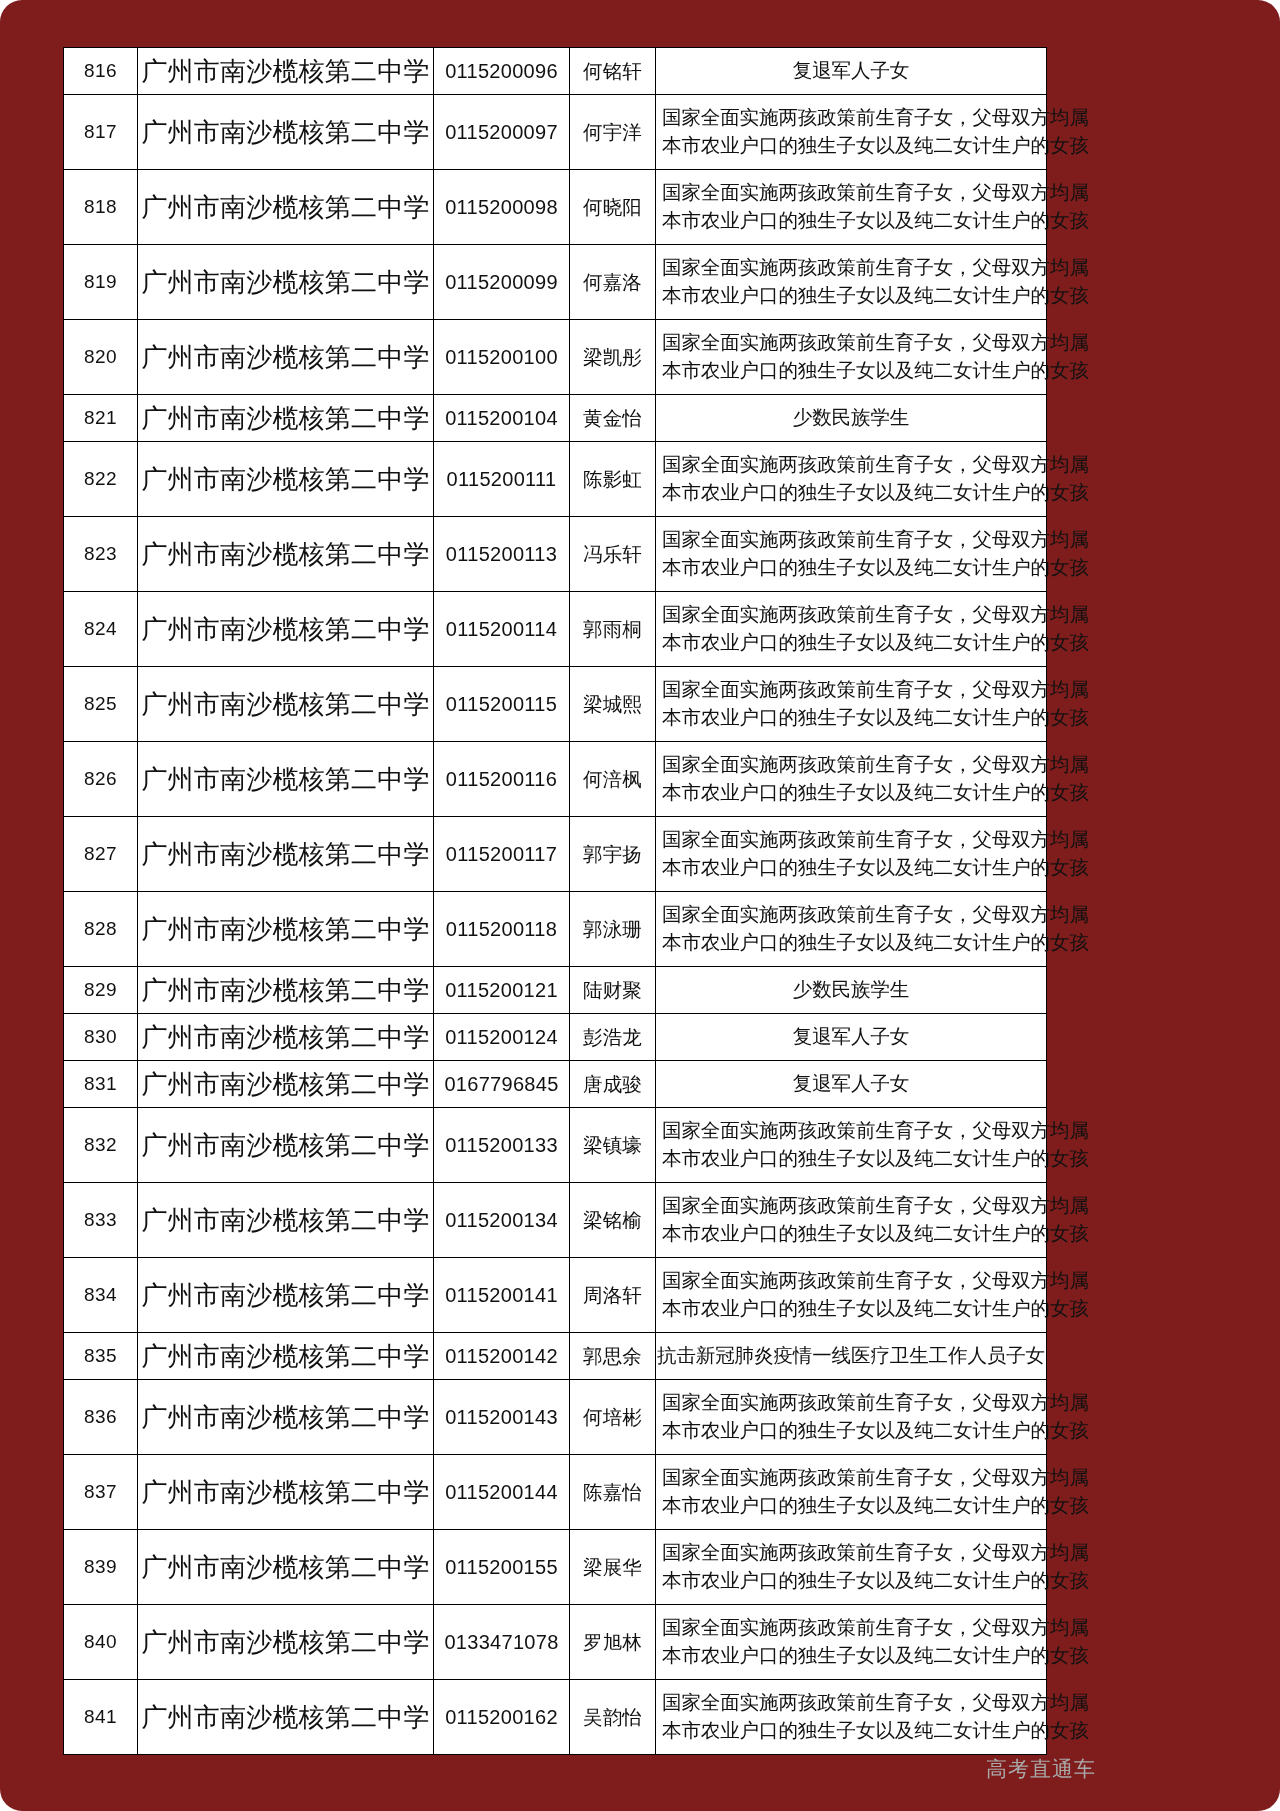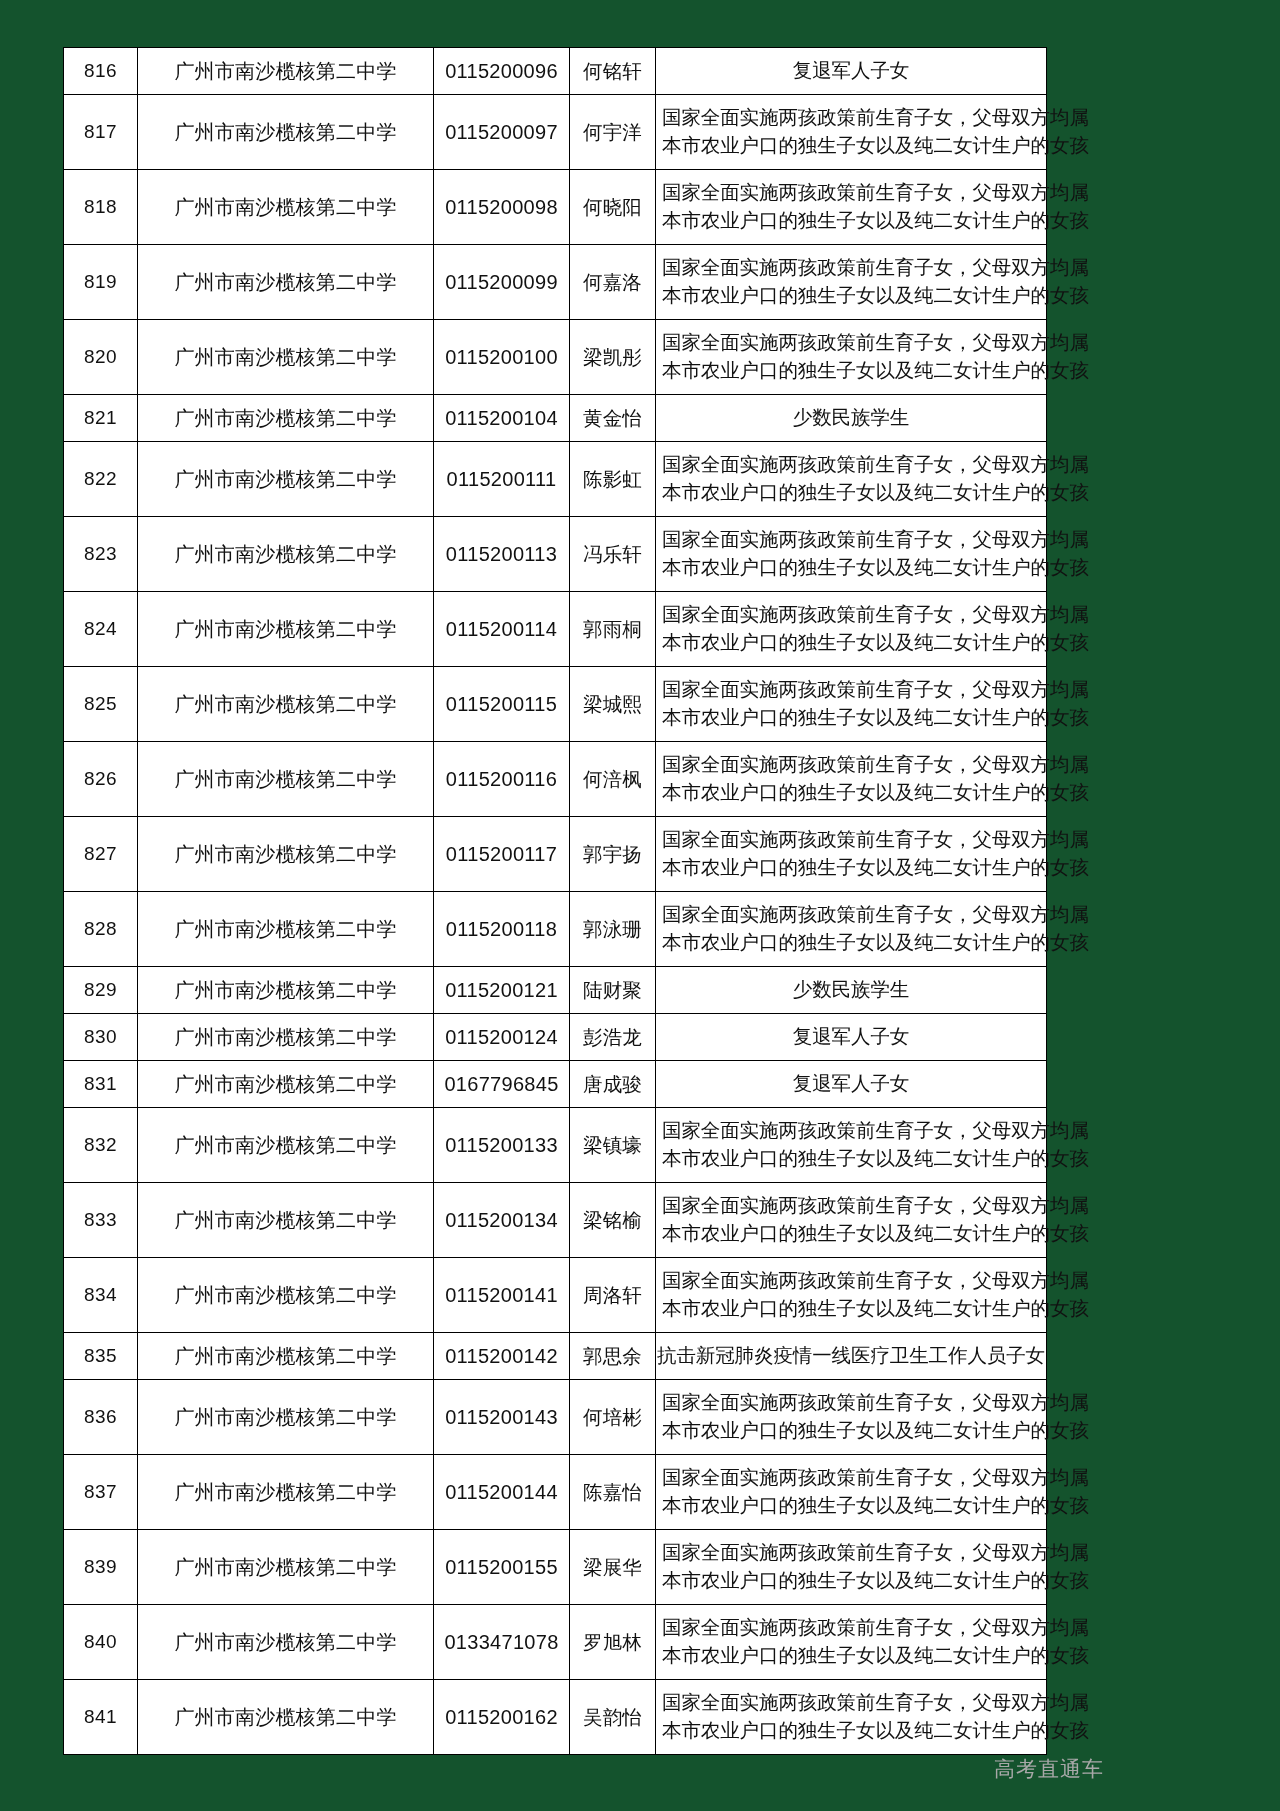--- a/index.html
+++ b/index.html
@@ -13,21 +13,22 @@
     font-family: "Liberation Sans", "DejaVu Sans", sans-serif;
     position: relative;
     overflow: hidden;
   }
   .page {
     position: absolute;
     left: 0;
     top: 0;
     width: 1280px;
     height: 1811px;
-    background: #14532d;
+    background: #7f1d1d;
+    border-radius: 22px;
   }
   .table-wrap {
     position: absolute;
     left: 63px;
     top: 47px;
     width: 983px;
   }
   table.roster {
     border-collapse: collapse;
     table-layout: fixed;
@@ -46,21 +47,21 @@
   col.c-school { width: 296px; }
   col.c-id { width: 136px; }
   col.c-name { width: 86px; }
   col.c-reason { width: 391px; }
 
   td.index-cell {
     font-size: 19px;
     letter-spacing: 0.5px;
   }
   td.school-cell {
-    font-size: 20px;
+    font-size: 26px;
     letter-spacing: 0.2px;
   }
   td.id-cell {
     font-size: 20px;
     letter-spacing: 0.3px;
   }
   td.name-cell {
     font-size: 19.5px;
     letter-spacing: 0.2px;
   }
@@ -78,21 +79,21 @@
     padding-left: 6px;
     padding-right: 2px;
     margin-left: 32px;
   }
   tr.r-short td { height: 46px; }
   tr.r-tall td { height: 74px; }
   .reason-line { display: block; white-space: nowrap; }
 
   .watermark {
     position: absolute;
-    right: 176px;
+    right: 184px;
     bottom: 28px;
     font-size: 21px;
     color: #a8a8a8;
     letter-spacing: 1px;
     font-family: "Liberation Sans", "DejaVu Sans", sans-serif;
     user-select: none;
   }
 </style>
 </head>
 <body>

